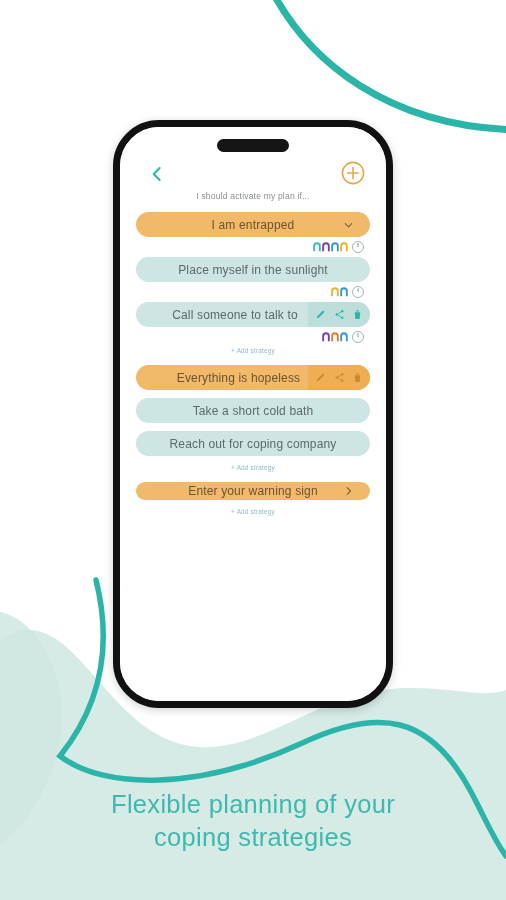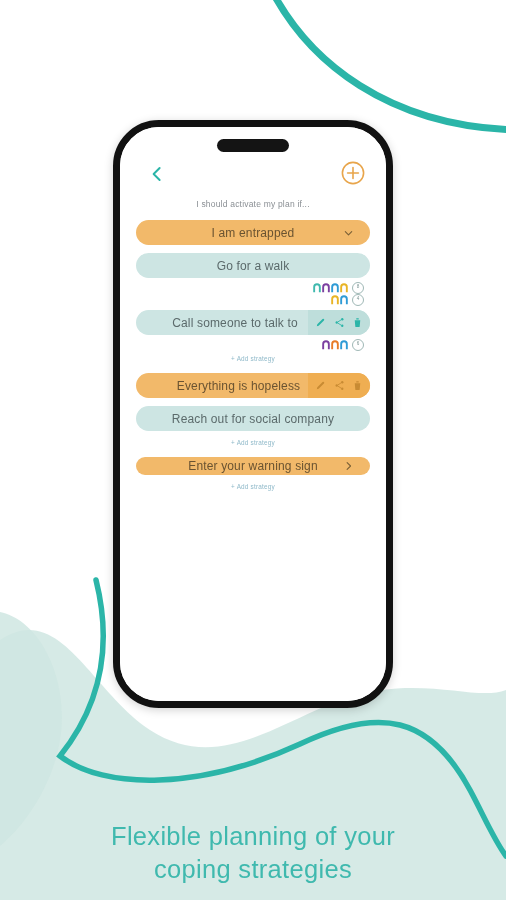--- a/index.html
+++ b/index.html
@@ -27,21 +27,21 @@
   .topbar{position:absolute;top:30px;left:0;right:0;height:36px;}
   .back-btn{
     position:absolute;left:22px;top:2px;width:30px;height:30px;
     display:flex;align-items:center;justify-content:center;cursor:pointer;
   }
   .add-btn{
     position:absolute;right:20px;top:3px;width:26px;height:26px;cursor:pointer;
   }
 
   
-  .screen{position:absolute;left:0;right:0;top:72px;padding:0 16px;}
+  .screen{position:absolute;left:0;right:0;top:64px;padding:0 16px;}
   .section-title{
     text-align:center;font-size:8.5px;color:#8a8f94;letter-spacing:.2px;
     margin:0 0 11px 0;font-weight:400;
   }
   .chip{
     position:relative;height:25px;border-radius:14px;margin-bottom:8px;
     display:flex;align-items:center;justify-content:center;
     font-size:12px;color:#5d6368;letter-spacing:.15px;cursor:pointer;
     box-sizing:border-box;
   }
@@ -71,21 +71,21 @@
     background:#fff;margin-left:3px;display:flex;align-items:center;
     justify-content:center;font-size:4.6px;color:#7d9694;line-height:1;
   }
   .add-link{
     text-align:center;font-size:6.4px;color:#8fb9c9;margin:1px 0 11px 0;
     cursor:pointer;letter-spacing:.2px;
   }
 
   
   .caption{
-    position:absolute;left:0;right:0;top:820px;text-align:center;
+    position:absolute;left:0;right:0;top:788px;text-align:center;
     font-size:25.5px;line-height:1.28;color:#3FB9AE;font-weight:400;
     letter-spacing:.3px;z-index:4;
   }
 </style>
 </head>
 <body>
 
 <svg class="bg-layer" viewBox="0 0 506 900" preserveAspectRatio="none">
   <path d="M0,640 C60,600 90,690 150,730 C230,782 300,700 380,690 C440,682 480,700 506,690 L506,900 L0,900 Z" fill="#CFE6E2" opacity="0.85"></path>
   <path d="M0,612 C40,620 70,680 60,740 C52,790 20,830 0,846 Z" fill="#CFE6E2" opacity="0.85"></path>
@@ -114,39 +114,39 @@
     <div class="screen">
       <div class="section-title">I should activate my plan if...</div>
 
       <div class="chip orange">
         <span>I am entrapped</span>
         <svg class="chev" viewBox="0 0 24 24" fill="none">
           <path d="M5 9 L12 16 L19 9" stroke="#7a6036" stroke-width="2.4" stroke-linecap="round" stroke-linejoin="round"></path>
         </svg>
       </div>
 
-      <div class="chip teal">
-        <span>Go for a walk</span>
-      </div>
       <div class="avatars">
         <svg class="av" viewBox="0 0 12 14">
           <path d="M1.2 13 V6.4 a4.8 4.8 0 0 1 9.6 0 V13 H8.4 V6.4 a2.4 2.4 0 0 0 -4.8 0 V13 Z" fill="#3FB9AE"></path>
         </svg>
         <svg class="av" viewBox="0 0 12 14">
           <path d="M1.2 13 V6.4 a4.8 4.8 0 0 1 9.6 0 V13 H8.4 V6.4 a2.4 2.4 0 0 0 -4.8 0 V13 Z" fill="#7B3FA0"></path>
         </svg>
         <svg class="av" viewBox="0 0 12 14">
           <path d="M1.2 13 V6.4 a4.8 4.8 0 0 1 9.6 0 V13 H8.4 V6.4 a2.4 2.4 0 0 0 -4.8 0 V13 Z" fill="#2E9BD6"></path>
         </svg>
         <svg class="av" viewBox="0 0 12 14">
           <path d="M1.2 13 V6.4 a4.8 4.8 0 0 1 9.6 0 V13 H8.4 V6.4 a2.4 2.4 0 0 0 -4.8 0 V13 Z" fill="#E8B425"></path>
         </svg>
         <span class="av-badge">8</span>
       </div>
 
+      <div class="chip teal">
+        <span>Place myself in the sunlight</span>
+      </div>
       <div class="avatars">
         <svg class="av" viewBox="0 0 12 14">
           <path d="M1.2 13 V6.4 a4.8 4.8 0 0 1 9.6 0 V13 H8.4 V6.4 a2.4 2.4 0 0 0 -4.8 0 V13 Z" fill="#E8B425"></path>
         </svg>
         <svg class="av" viewBox="0 0 12 14">
           <path d="M1.2 13 V6.4 a4.8 4.8 0 0 1 9.6 0 V13 H8.4 V6.4 a2.4 2.4 0 0 0 -4.8 0 V13 Z" fill="#2E9BD6"></path>
         </svg>
         <span class="av-badge">4</span>
       </div>
 
@@ -196,21 +196,24 @@
             <path d="M8.4 10.8 L15.6 6.2 M8.4 13.2 L15.6 17.8" stroke="#C88B33" stroke-width="1.9"></path>
           </svg>
           <svg class="act" viewBox="0 0 24 24">
             <path d="M6 7 H18 L16.8 20.5 a1.5 1.5 0 0 1 -1.5 1.3 H8.7 a1.5 1.5 0 0 1 -1.5 -1.3 Z" fill="#C88B33"></path>
             <rect x="9" y="2.6" width="6" height="2.6" rx="1" fill="#C88B33"></rect>
           </svg>
         </span>
       </div>
 
       <div class="chip teal">
-        <span>Reach out for social company</span>
+        <span>Take a short cold bath</span>
+      </div>
+      <div class="chip teal">
+        <span>Reach out for coping company</span>
       </div>
 
       <div class="add-link">+ Add strategy</div>
 
       <div class="chip orange" style="height:18px">
         <span>Enter your warning sign</span>
         <svg class="chev" viewBox="0 0 24 24" fill="none">
           <path d="M9 4.5 L16.5 12 L9 19.5" stroke="#7a6036" stroke-width="2.4" stroke-linecap="round" stroke-linejoin="round"></path>
         </svg>
       </div>

